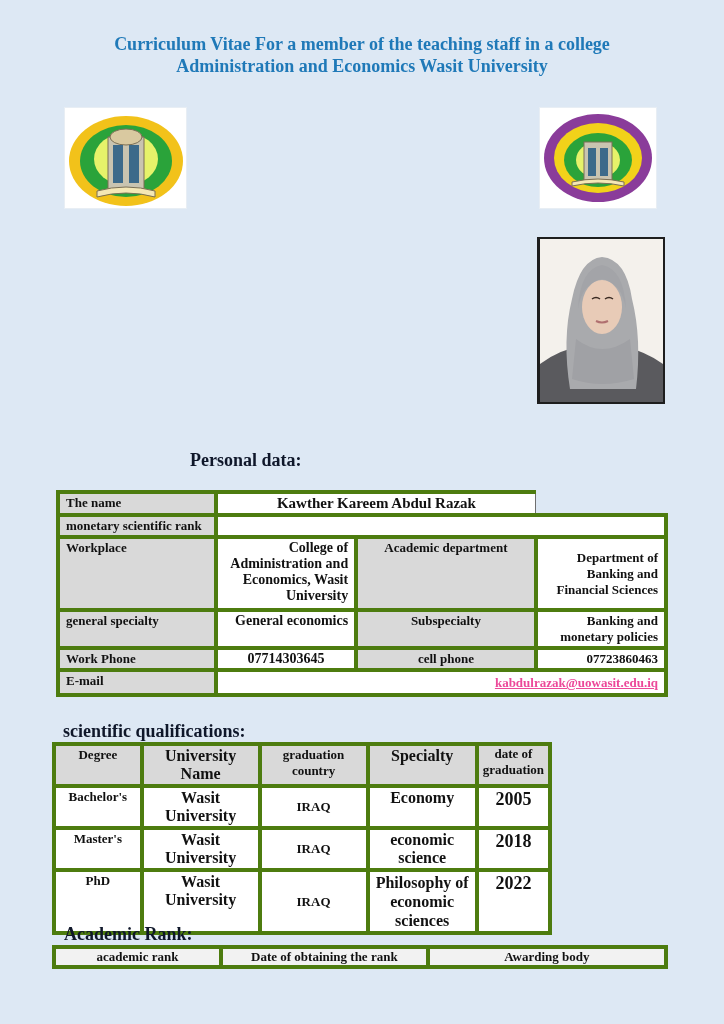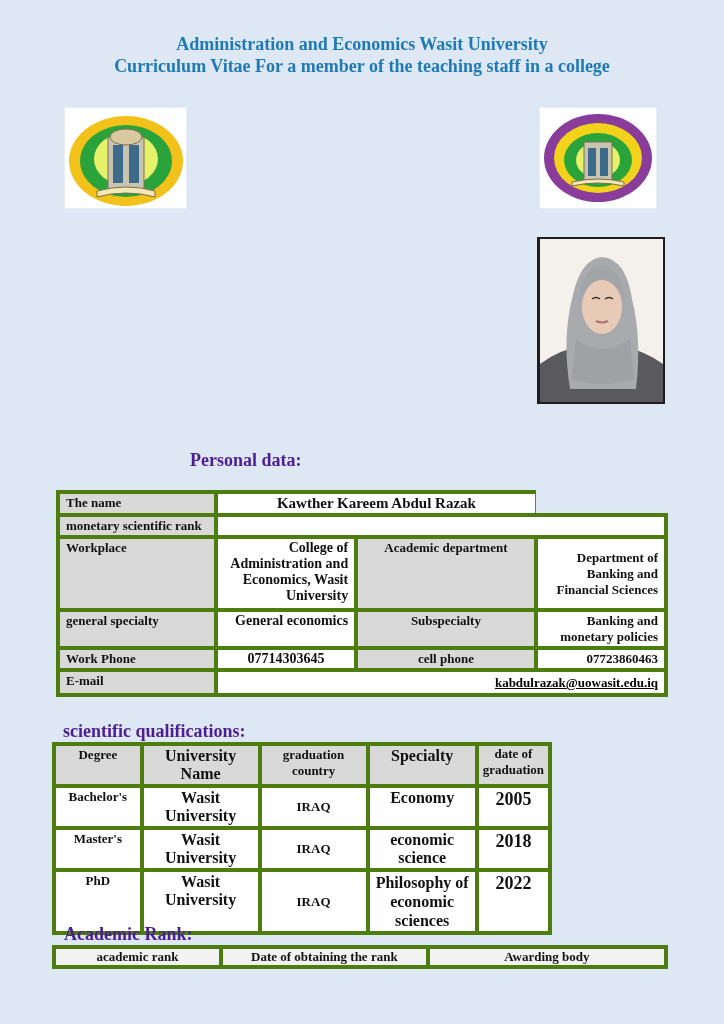--- a/index.html
+++ b/index.html
@@ -19,43 +19,43 @@
       position: absolute; background: #fff; border: 1px solid #e8eef4;
       display: flex; align-items: center; justify-content: center;
     }
     .logo-left { left: 64px; top: 107px; width: 121px; height: 100px; }
     .logo-right { left: 539px; top: 107px; width: 116px; height: 100px; }
     .photo {
       position: absolute; left: 537px; top: 237px; width: 123px; height: 163px;
       background: #f3f0ec; border: 2px solid #1e1e1e; border-left-width: 3px; overflow: hidden;
     }
     .section-title {
-      position: absolute; color: #4c1d95; font-weight: bold; font-size: 18px;
+      position: absolute; color: #0f172a; font-weight: bold; font-size: 18px;
     }
     table { border-collapse: collapse; position: absolute; }
     td, th { border: 4px solid #4d7c0f; font-weight: bold; vertical-align: top; padding: 1px 6px; }
     .lbl { background: #d9d9d9; font-size: 13px; text-align: left; }
     .lbl-c { background: #d9d9d9; font-size: 13px; text-align: center; }
     .val { background: #fff; font-size: 14px; text-align: right; }
     .val-c { background: #fff; font-size: 14px; text-align: center; }
-    a.email { color: #000000; text-decoration: underline; font-size: 13px; }
+    a.email { color: #ec4899; text-decoration: underline; font-size: 13px; }
 
     #personal { left: 56px; top: 490px; width: 612px; }
     #quals { left: 52px; top: 742px; width: 500px; }
     #quals th { background: #d9d9d9; font-size: 13px; text-align: center; vertical-align: top; }
     #quals td { background: #fff; text-align: center; }
     #rank { left: 52px; top: 945px; width: 616px; }
     #rank th { background: #f2f2f2; font-size: 13px; text-align: center; padding: 0 4px; }
   </style>
 </head>
 <body>
 
 <div class="title">
+  <div>Curriculum Vitae For a member of the teaching staff in a college</div>
   <div>Administration and Economics Wasit University</div>
-  <div>Curriculum Vitae For a member of the teaching staff in a college</div>
 </div>
 
 <div class="logo logo-left">
   <svg width="118" height="98" viewBox="0 0 118 98">
     <ellipse cx="59" cy="52" rx="57" ry="45" fill="#f2c21a"></ellipse>
     <ellipse cx="59" cy="52" rx="46" ry="36" fill="#2aa33a"></ellipse>
     <ellipse cx="59" cy="50" rx="32" ry="26" fill="#e6f26a"></ellipse>
     <rect x="41" y="28" width="36" height="52" fill="#c9c4b0" stroke="#7a6f55"></rect>
     <ellipse cx="59" cy="28" rx="16" ry="8" fill="#d9c9a0" stroke="#7a6f55"></ellipse>
     <rect x="46" y="36" width="10" height="38" fill="#3c6a8a"></rect>

